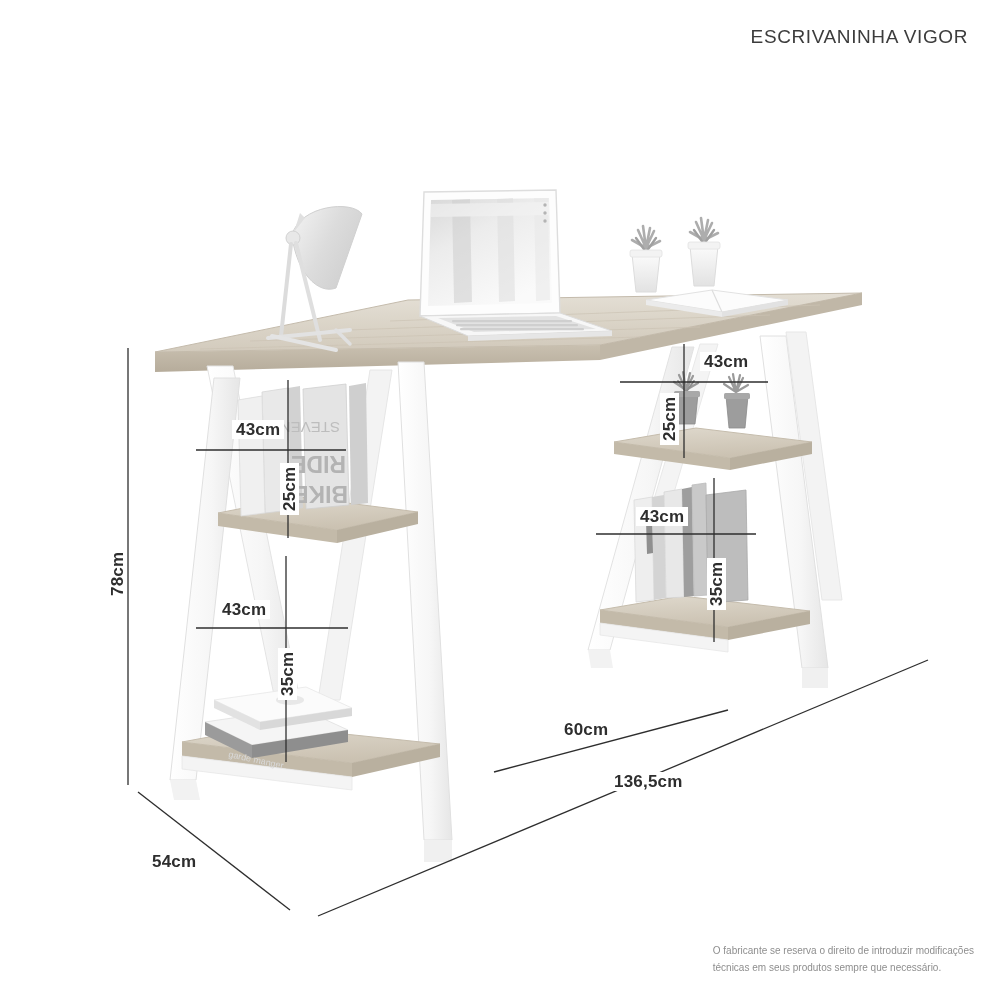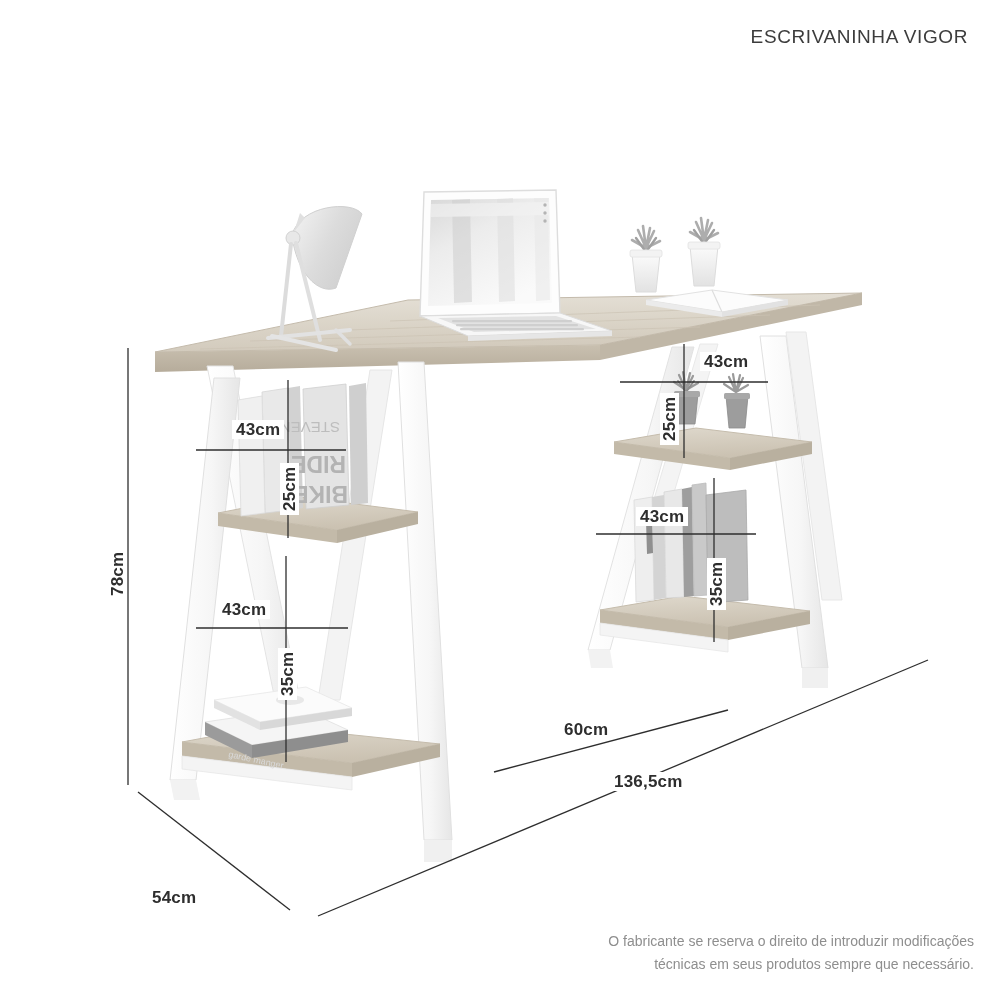--- a/index.html
+++ b/index.html
@@ -24,22 +24,21 @@
     letter-spacing: 0.6px;
     color: #3c3c3c;
     font-weight: 400;
     white-space: nowrap;
   }
 
   
   .footer {
     position: absolute;
     right: 26px; bottom: 24px;
-    text-align: right;
-    font-size: 14px;
+    font-size: 10px;
     line-height: 1.65;
     color: #8e8e8e;
     white-space: pre-line;
   }
 
   
   svg.art { position: absolute; inset: 0; width: 1000px; height: 1000px; }
 
   
   .dim {
@@ -327,20 +326,20 @@
   </div>
 
   <div class="dim" style="left:560px; top:720px;text-align:right;">
     <span class="dim-bg">60cm</span>
   </div>
 
   <div class="dim" style="left:610px; top:772px;">
     <span class="dim-bg">136,5cm</span>
   </div>
 
-  <div class="dim" style="left:148px; top:852px;margin-top:36px;">
+  <div class="dim" style="left:148px; top:852px;">
     <span class="dim-bg">54cm</span>
   </div>
 
   <div class="footer">O fabricante se reserva o direito de introduzir modificações
 técnicas em seus produtos sempre que necessário.</div>
 
 </div>
 
 </body></html>

